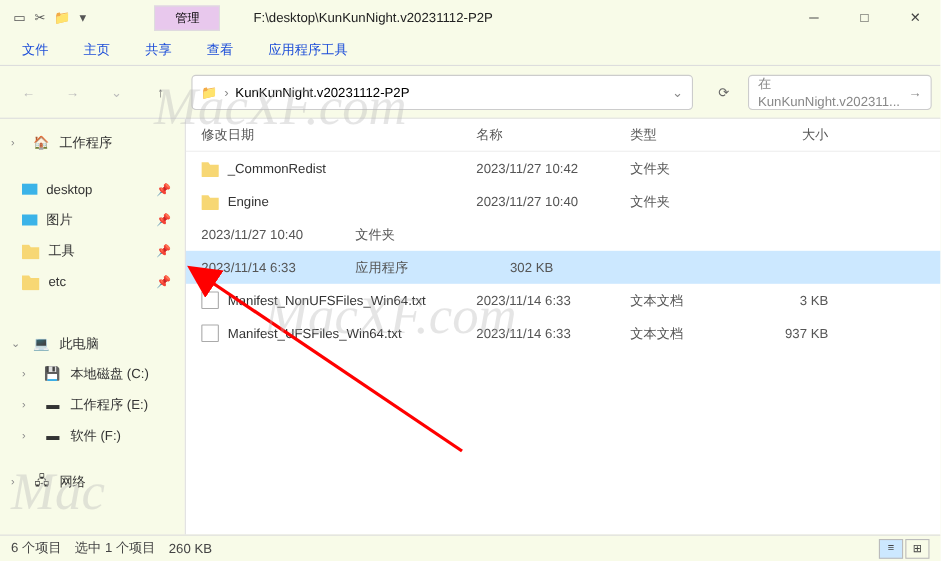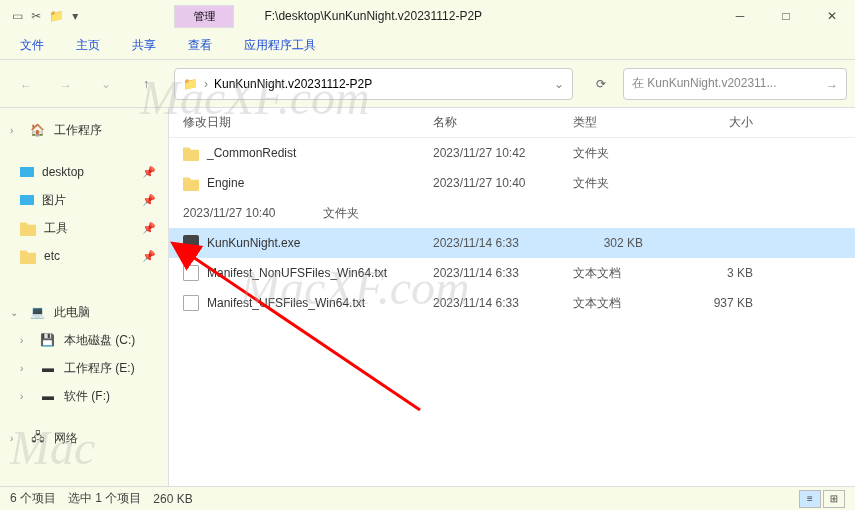--- a/index.html
+++ b/index.html
@@ -1,31 +1,31 @@
 <!DOCTYPE html>
 <html><head>
 <meta charset="utf-8">
 <style>
 *{margin:0;padding:0;box-sizing:border-box;font-family:"Microsoft YaHei","Segoe UI",sans-serif;font-size:12px;}
 body{width:855px;height:510px;background:#f8fbe8;overflow:hidden;position:relative;}
 .titlebar{height:32px;display:flex;align-items:center;padding:0 4px;}
 .titlebar .icons{display:flex;gap:8px;padding-left:8px;}
 .titlebar .icons span{color:#555;}
-.titlebar .manage{background:#e8c8ed;padding:3px 18px;margin-left:96px;font-size:11px;border:1px solid #ddd;}
+.titlebar .manage{background:#e8c8ed;padding:3px 18px;margin-left:62px;font-size:11px;border:1px solid #ddd;}
 .titlebar .path{margin-left:30px;color:#222;}
 .winbtns{position:absolute;right:0;top:0;display:flex;}
 .winbtns div{width:46px;height:32px;display:flex;align-items:center;justify-content:center;color:#444;}
 .menubar{height:28px;display:flex;align-items:center;padding-left:20px;gap:32px;border-bottom:1px solid #ddd;}
 .menubar span{color:#1d4ed8;}
 .toolbar{height:48px;display:flex;align-items:center;padding:0 8px;gap:4px;background:#f8fbe8;border-bottom:1px solid #ddd;}
 .navbtn{width:36px;height:32px;display:flex;align-items:center;justify-content:center;color:#666;border-radius:4px;}
 .navbtn.disabled{color:#bbb;}
 .addrbar{flex:1;height:32px;background:#fff;border:1px solid #ccc;border-radius:4px;display:flex;align-items:center;padding:0 8px;gap:6px;margin:0 6px;}
 .addrbar .chev{color:#888;}
-.searchbox{width:224px;height:32px;background:#fff;border:1px solid #ccc;border-radius:4px;display:flex;align-items:center;padding:0 8px;color:#888;}
+.searchbox{width:167px;height:32px;background:#fff;border:1px solid #ccc;border-radius:4px;display:flex;align-items:center;padding:0 8px;color:#888;}
 .main{display:flex;height:378px;}
 .sidebar{width:168px;padding:8px 0;}
 .sidebar .item{display:flex;align-items:center;height:28px;padding-left:20px;gap:8px;color:#333;}
 .sidebar .item.section{padding-left:10px;font-weight:400;}
 .sidebar .item .pin{margin-left:auto;margin-right:12px;color:#888;font-size:11px;}
 .sidebar .sep{height:14px;}
 .sidebar .caret{width:12px;color:#888;font-size:10px;}
 .sidebar .ico{width:16px;height:16px;display:inline-flex;align-items:center;justify-content:center;}
 .content{flex:1;background:#fff;border-left:1px solid #e0e0e0;display:flex;flex-direction:column;}
 .colhead{display:flex;height:30px;align-items:center;border-bottom:1px solid #eee;color:#555;padding-left:14px;}
@@ -178,25 +178,22 @@
           <div class="c2">2023/11/27 10:40</div>
           <div class="c3">文件夹</div>
           <div class="c4"></div>
         </div>
         <div class="row">
           <div class="c2">2023/11/27 10:40</div>
           <div class="c3">文件夹</div>
           <div class="c4"></div>
         </div>
         <div class="row sel">
-          <div class="c1">
-            <span class="fico exe"></span>
-            <span>KunKunNight.exe</span>
-          </div>
           <div class="c2">2023/11/14 6:33</div>
+          <div class="c3">应用程序</div>
           <div class="c4">302 KB</div>
         </div>
         <div class="row">
           <div class="c1">
             <span class="fico file"></span>
             <span>Manifest_NonUFSFiles_Win64.txt</span>
           </div>
           <div class="c2">2023/11/14 6:33</div>
           <div class="c3">文本文档</div>
           <div class="c4">3 KB</div>

